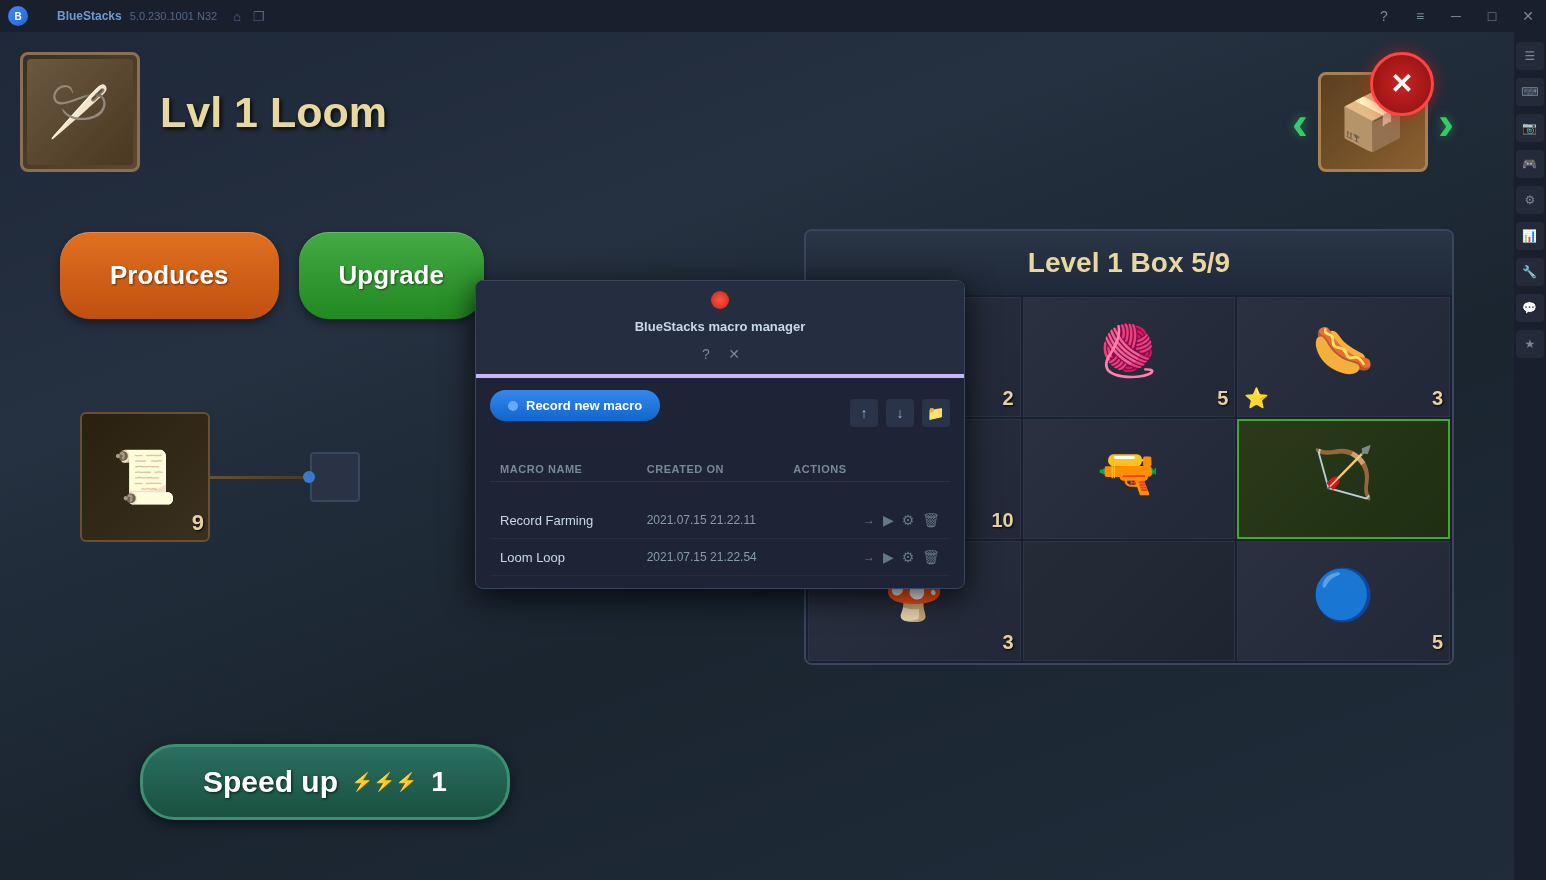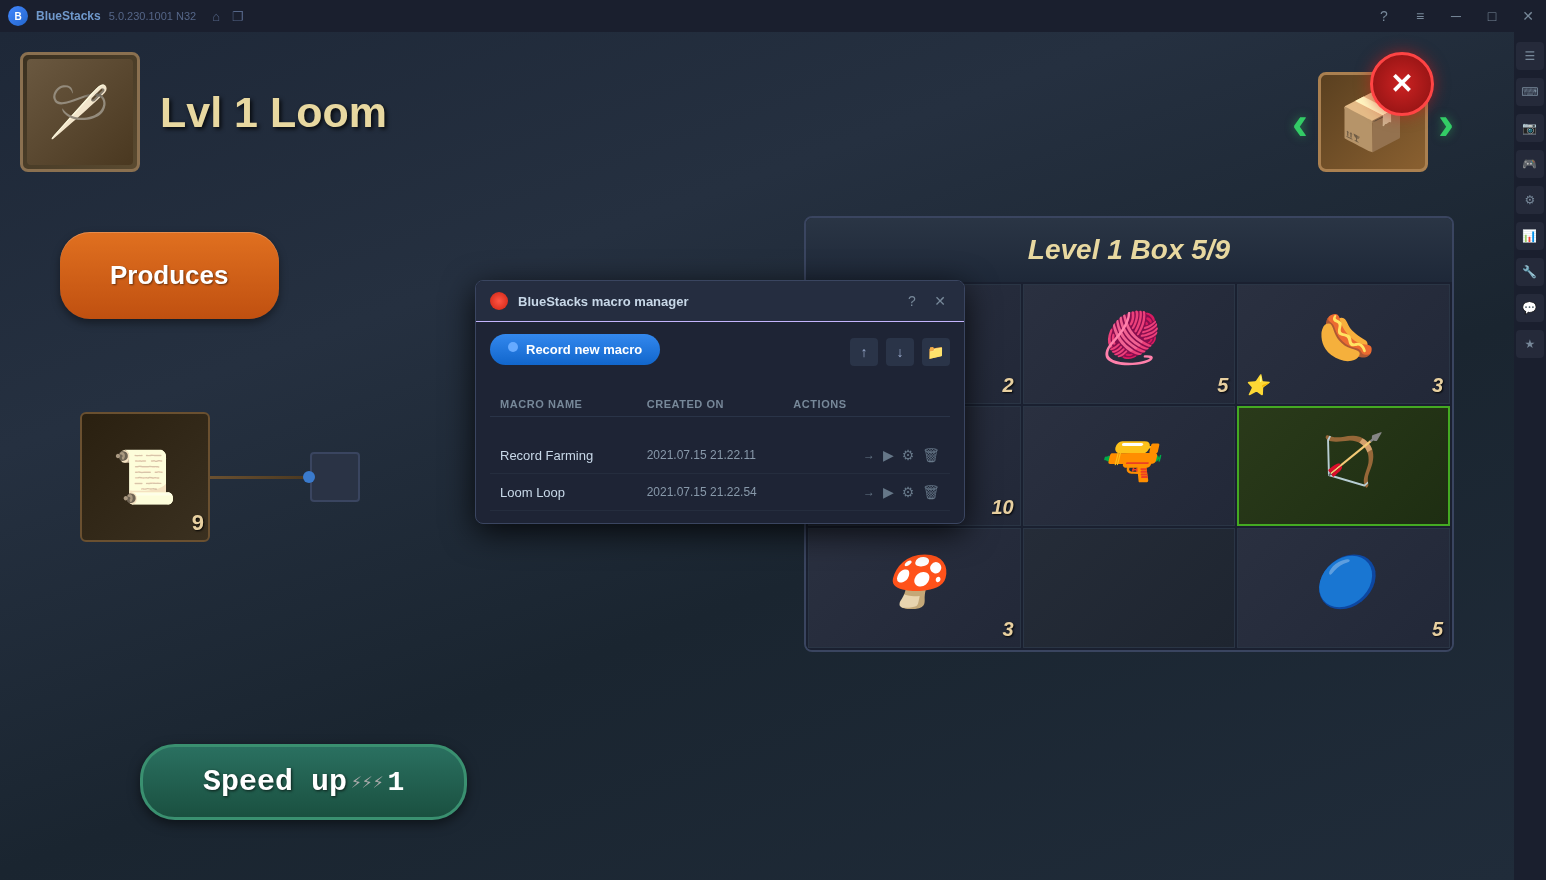--- a/index.html
+++ b/index.html
@@ -38,20 +38,21 @@
       justify-content: center;
       font-size: 10px;
       color: white;
       font-weight: bold;
     }
 
     .title-bar-brand {
       color: #7099cc;
       font-size: 12px;
       font-weight: bold;
+      margin-left: 21px;
     }
 
     .title-bar-version {
       color: #556688;
       font-size: 11px;
     }
 
     .title-bar-icons {
       display: flex;
       gap: 12px;
@@ -324,23 +325,22 @@
       position: absolute;
       bottom: 60px;
       left: 140px;
       background: linear-gradient(180deg, #2a7060, #1a5040);
       border: 3px solid #3a9070;
       border-radius: 35px;
       padding: 18px 60px;
       cursor: pointer;
       display: flex;
       align-items: center;
-      gap: 4px;
+      gap: 13px;
       box-shadow: 0 4px 12px rgba(0,0,0,0.5);
-      font-family: Liberation Mono, monospace;
     }
 
     .speed-up-text {
       color: white;
       font-size: 30px;
       font-weight: bold;
       text-shadow: 1px 1px 3px rgba(0,0,0,0.7);
     }
 
     .speed-up-icon {
@@ -350,28 +350,27 @@
 
     .speed-up-count {
       color: white;
       font-size: 28px;
       font-weight: bold;
     }
 
     
     .box-panel {
       position: absolute;
-      top: 184px;
+      top: 197px;
       right: 60px;
       width: 650px;
       background: linear-gradient(180deg, #1e2530, #252d3a);
       border: 2px solid #3a4560;
       border-radius: 8px;
       overflow: hidden;
-      font-style: italic;
     }
 
     .box-panel-header {
       background: linear-gradient(180deg, #2a3545, #1e2838);
       padding: 16px 20px;
       text-align: center;
     }
 
     .box-panel-title {
       color: #e8d8a0;
@@ -444,21 +443,22 @@
       z-index: 200;
       overflow: hidden;
     }
 
     .macro-dialog-titlebar {
       background: #252d40;
       padding: 10px 14px;
       display: flex;
       align-items: center;
       gap: 10px;
-      border-bottom: 1px solid #c4b5fd;
+      border-bottom: 4px solid #c4b5fd;
+      flex-direction: column;
     }
 
     .macro-dialog-logo {
       width: 18px;
       height: 18px;
       background: radial-gradient(circle, #ff5544, #cc2211);
       border-radius: 50%;
       flex-shrink: 0;
     }
 
@@ -493,22 +493,23 @@
     .record-btn {
       background: linear-gradient(180deg, #3388ee, #1166cc);
       border: none;
       border-radius: 20px;
       padding: 8px 18px;
       color: white;
       font-size: 13px;
       font-weight: 600;
       cursor: pointer;
       display: flex;
+      align-items: center;
       gap: 8px;
-      margin-bottom: 15px;
+      margin-bottom: 24px;
     }
 
     .record-dot {
       width: 10px;
       height: 10px;
       background: #66aaff;
       border-radius: 50%;
     }
 
     .macro-toolbar {
@@ -632,20 +633,21 @@
     </div>
     <span class="nav-arrow">›</span>
   </div>
 
   <div class="close-btn" style="right: 80px;">
     <span class="close-btn-x">✕</span>
   </div>
 
   <div class="action-buttons">
     <button class="btn-produces">Produces</button>
+    <button class="btn-upgrade">Upgrade</button>
   </div>
 
   <div class="production-area">
     <div class="prod-item-box">
       <span class="prod-item-icon">📜</span>
       <span class="prod-count">9</span>
     </div>
     <div class="prod-line">
       <div class="prod-dot"></div>
     </div>

